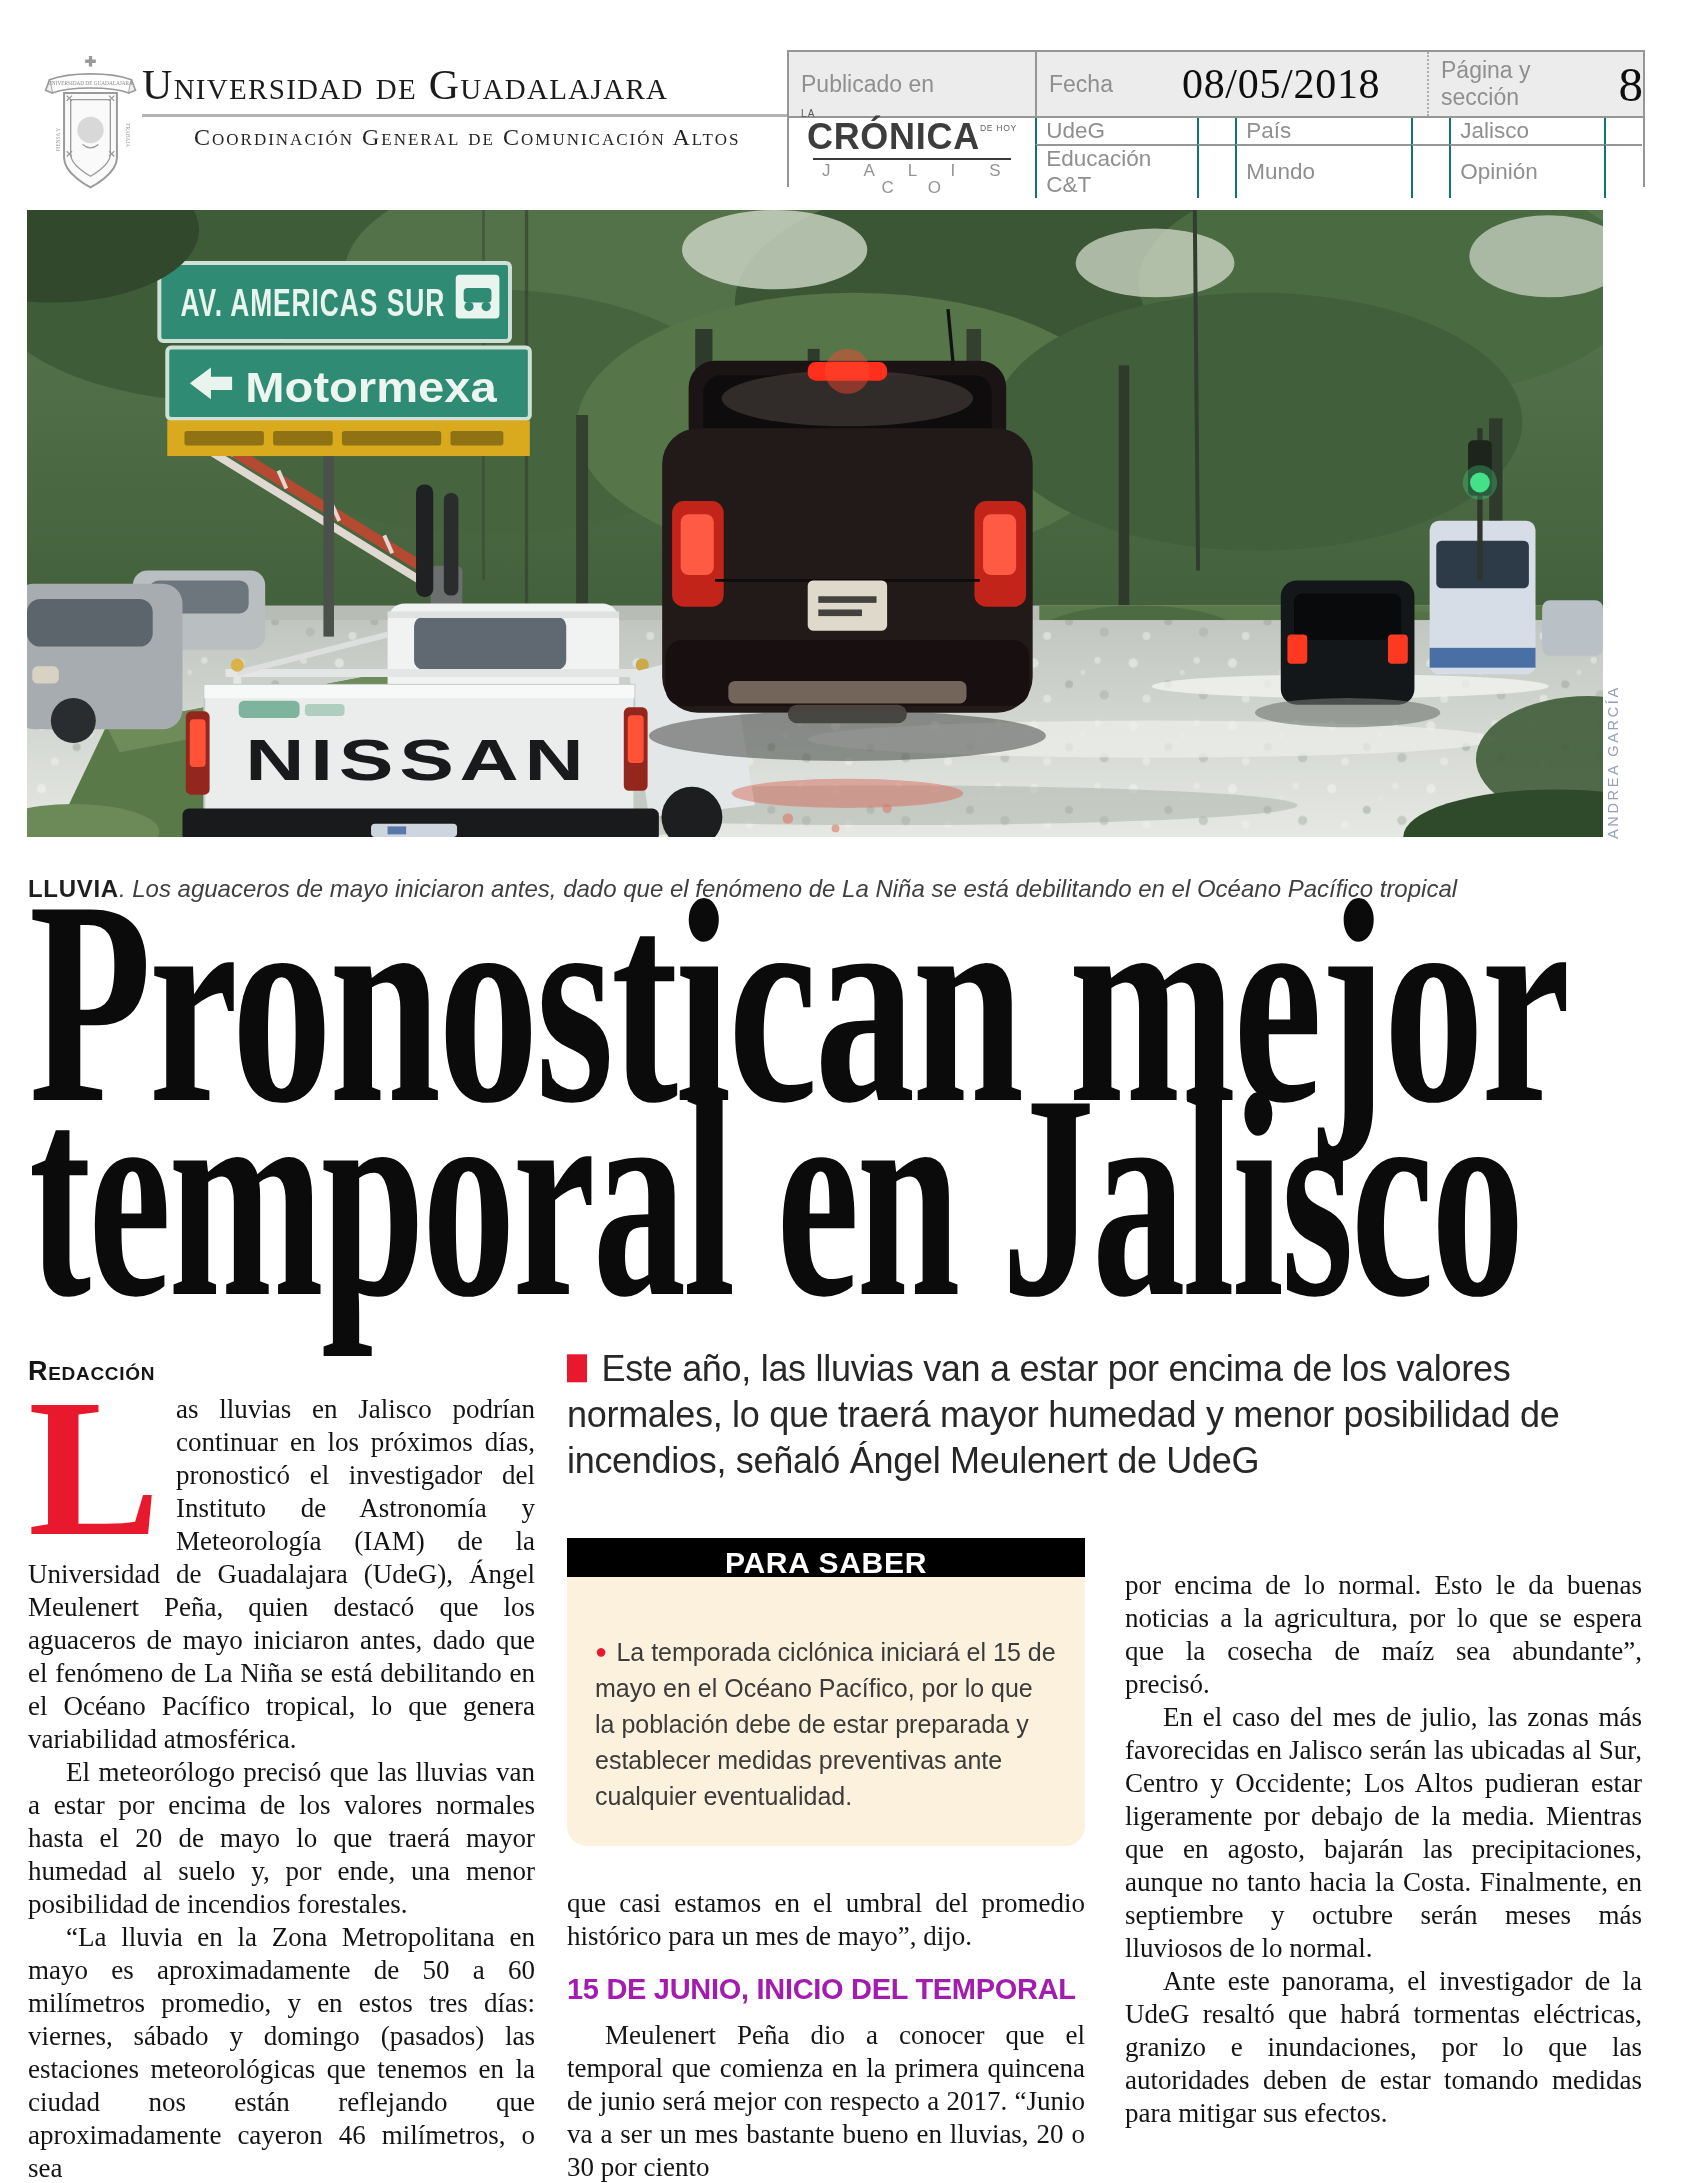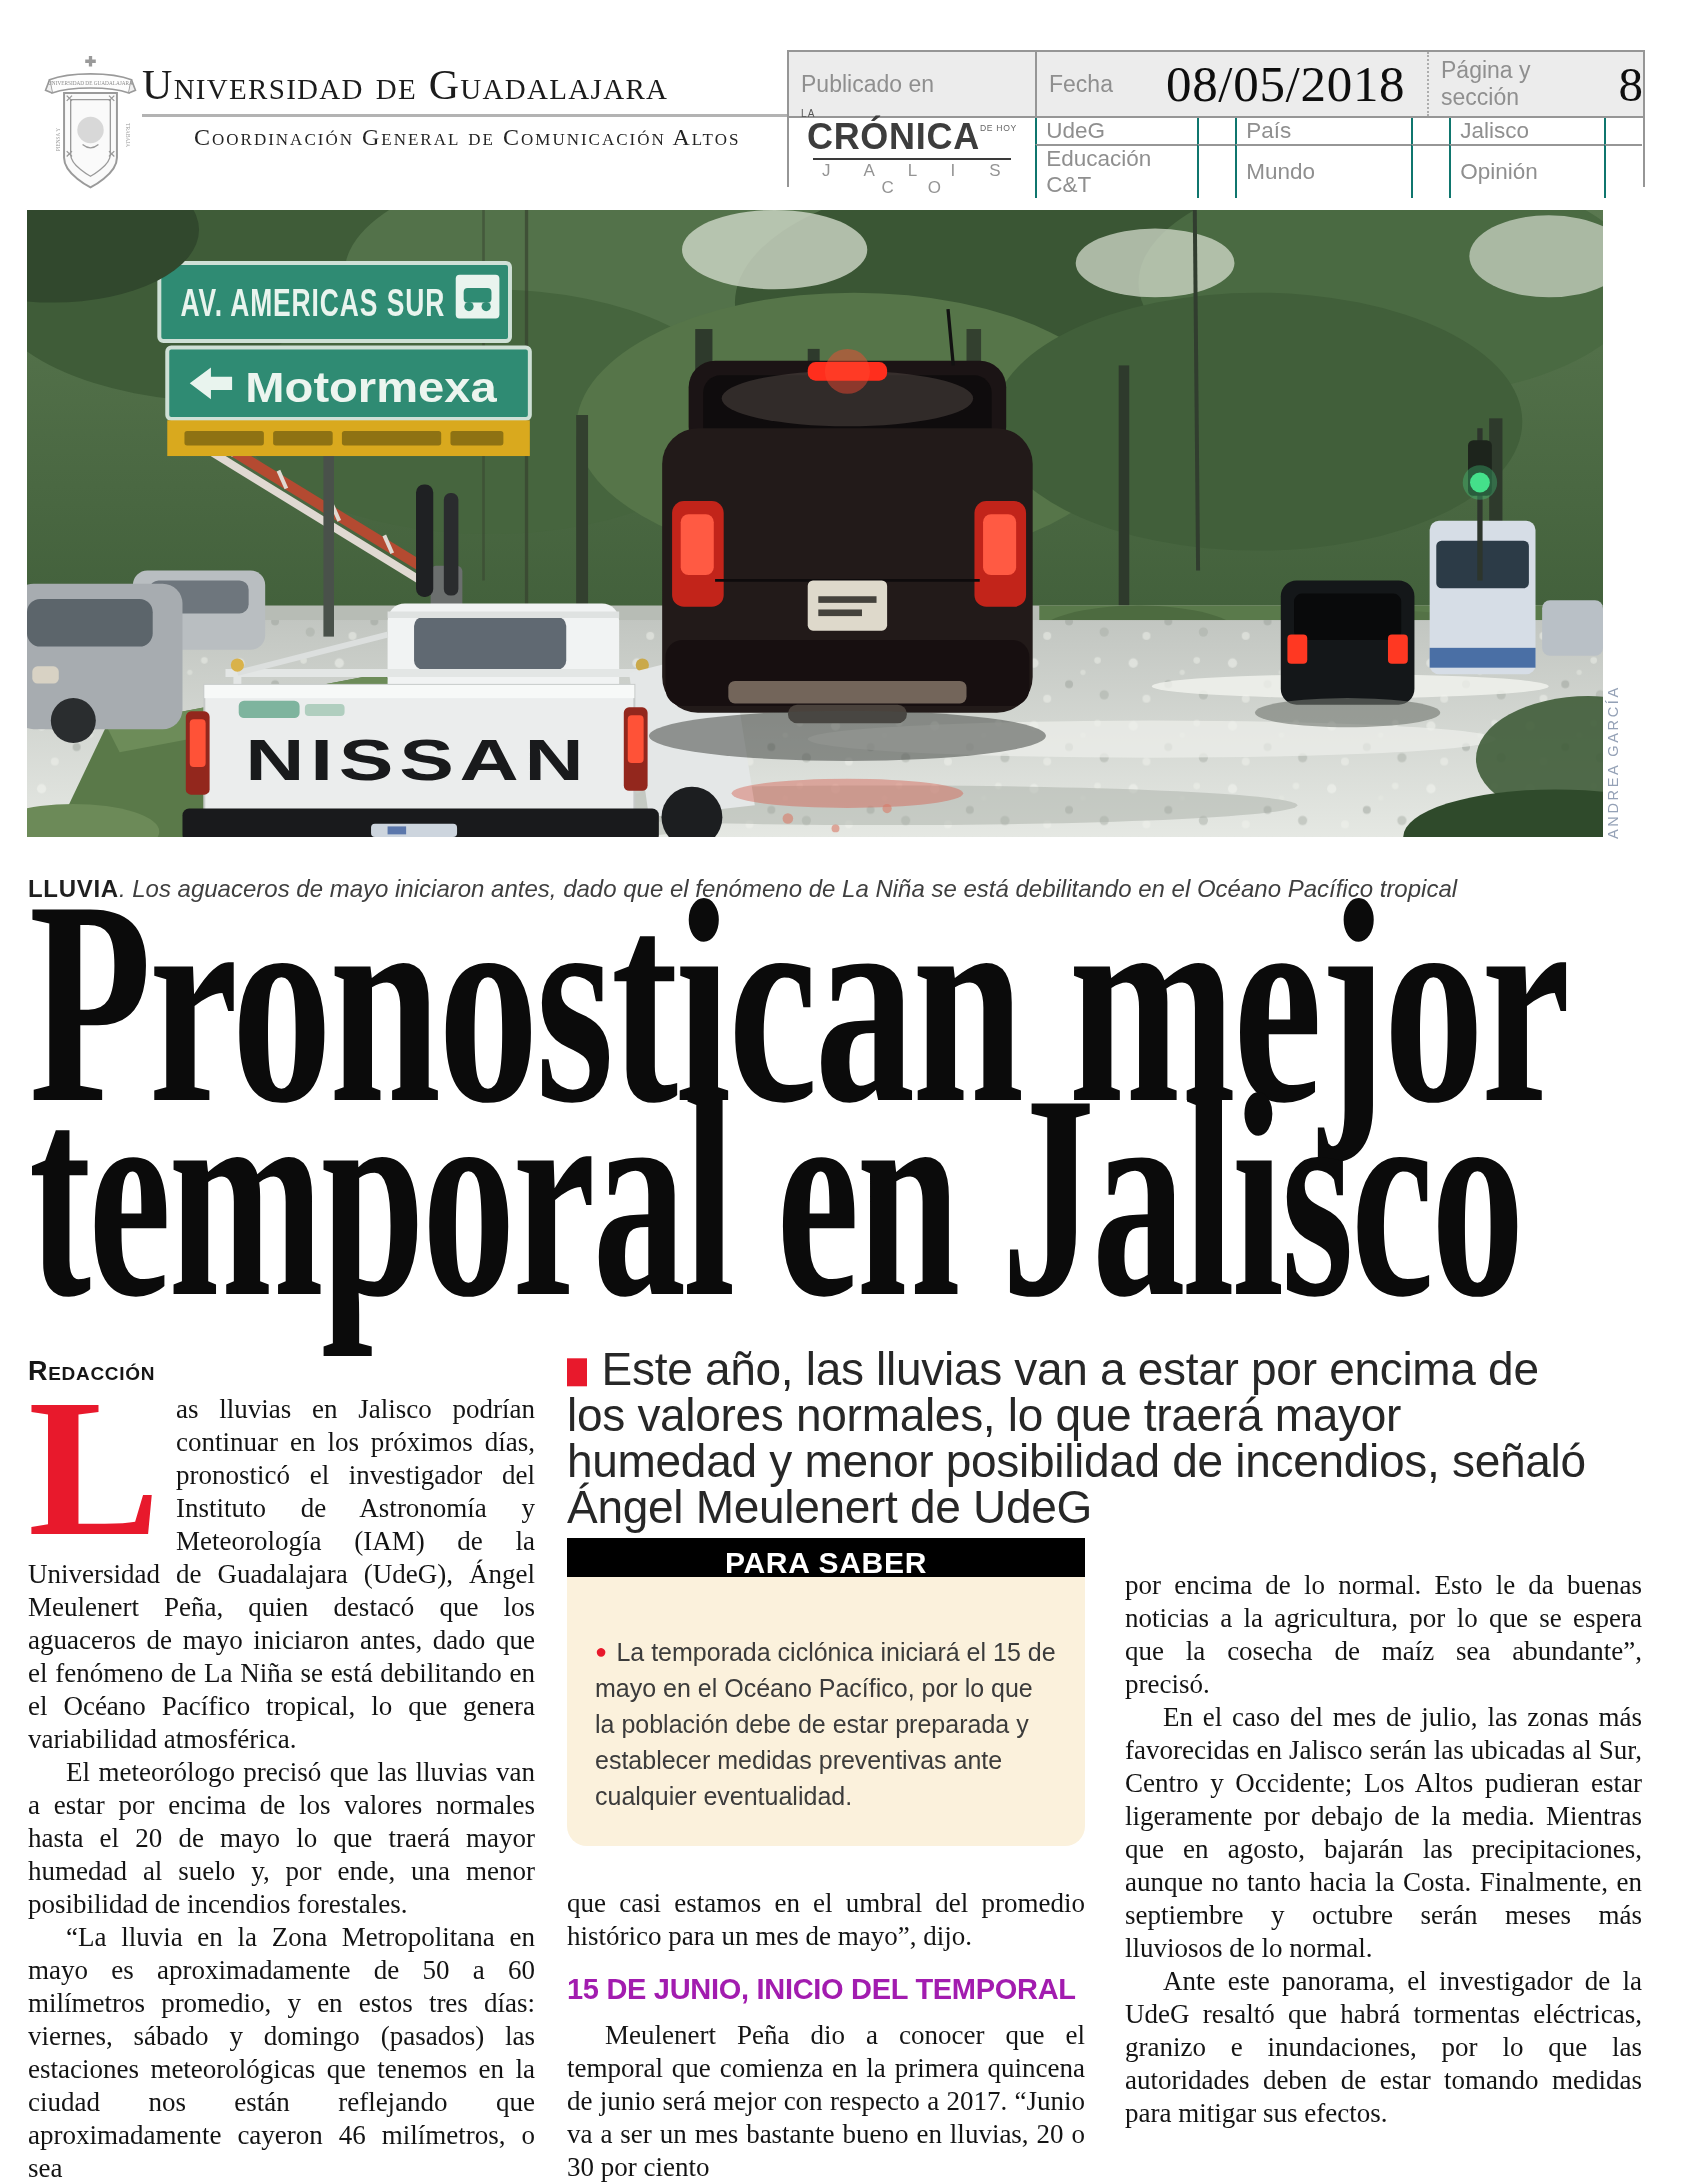--- a/index.html
+++ b/index.html
@@ -28,22 +28,22 @@
     border:2px solid #969696; box-sizing:border-box;
     font-family:"Liberation Sans","DejaVu Sans",sans-serif;
   }
   .pt-row1 { display:flex; height:64px; background:#ececec; box-sizing:border-box; }
   .pt-cell { box-sizing:border-box; display:flex; align-items:center; padding-left:12px; }
   .pt-label { font-size:23px; color:#8f8f8f; }
   .pt-a { width:246px; }
   .pt-b { width:392px; border-left:2px solid #969696;gap:29px; }
   .pt-c { flex:1; border-left:2px dotted #adadad; }
   .pt-date {
-    font-family:"Liberation Serif","DejaVu Serif",serif; font-size:51px; color:#0e0e0e;
-    margin-left:24px; letter-spacing:0.7px;
+    font-family:"Liberation Serif","DejaVu Serif",serif; font-size:42px; color:#0e0e0e;
+    margin-left:40px; letter-spacing:0.7px;
   }
   .pt-page {
     font-family:"Liberation Serif","DejaVu Serif",serif; font-size:49px; color:#0e0e0e;
     margin-left:42px;
   }
   .pt-row2 { display:flex; height:69px; border-top:2px solid #969696; background:#fff; }
   .logo-cell { width:246px; box-sizing:border-box; display:flex; align-items:center; justify-content:center; }
   .optgrid {
     flex:1; display:grid; grid-template-columns:162px 38px 176px 38px 155px 38px;
     grid-template-rows:1fr 1fr;
@@ -76,21 +76,21 @@
   .hl { position:absolute; left:29px; white-space:nowrap; font-weight:bold; color:#0b0b0b;
         font-size:291px; line-height:1; letter-spacing:-4px; }
   .hl > span { display:inline-block; transform-origin:0 0; }
   .hl1 { top:857px; } .hl1 > span { transform:scaleX(0.69); }
   .hl2 { top:1051px; } .hl2 > span { transform:scaleX(0.64); }
   
   .byline { position:absolute; left:28px; top:1356px;
     font-family:"Liberation Sans","DejaVu Sans",sans-serif; font-weight:bold;
     font-variant:small-caps; font-size:27px; letter-spacing:0.7px; color:#161616; }
   .lead { position:absolute; left:567px; top:1346px; width:1022px;
-    font-family:"Liberation Sans","DejaVu Sans",sans-serif; font-size:46px;
+    font-family:"Liberation Sans","DejaVu Sans",sans-serif; font-size:36px;
     line-height:46px; color:#272727; letter-spacing:-0.3px; }
   .lead .sq { display:inline-block; width:20px; height:28px; background:#e8192c;
     margin-right:14.6px; transform:translateY(1.3px); }
   
   .bodycol { position:absolute; font-size:27px; line-height:33px; text-align:justify; color:#141414; }
   .bodycol p { margin:0; }
   .bodycol p.indent { text-indent:38px; }
   .col1 { left:28px;  top:1393px; width:507px; }
   .col3 { left:1125px; top:1569px; width:517px; }
   .dropcap { float:left; color:#e8192c; font-weight:bold; font-size:198px; line-height:131px;

